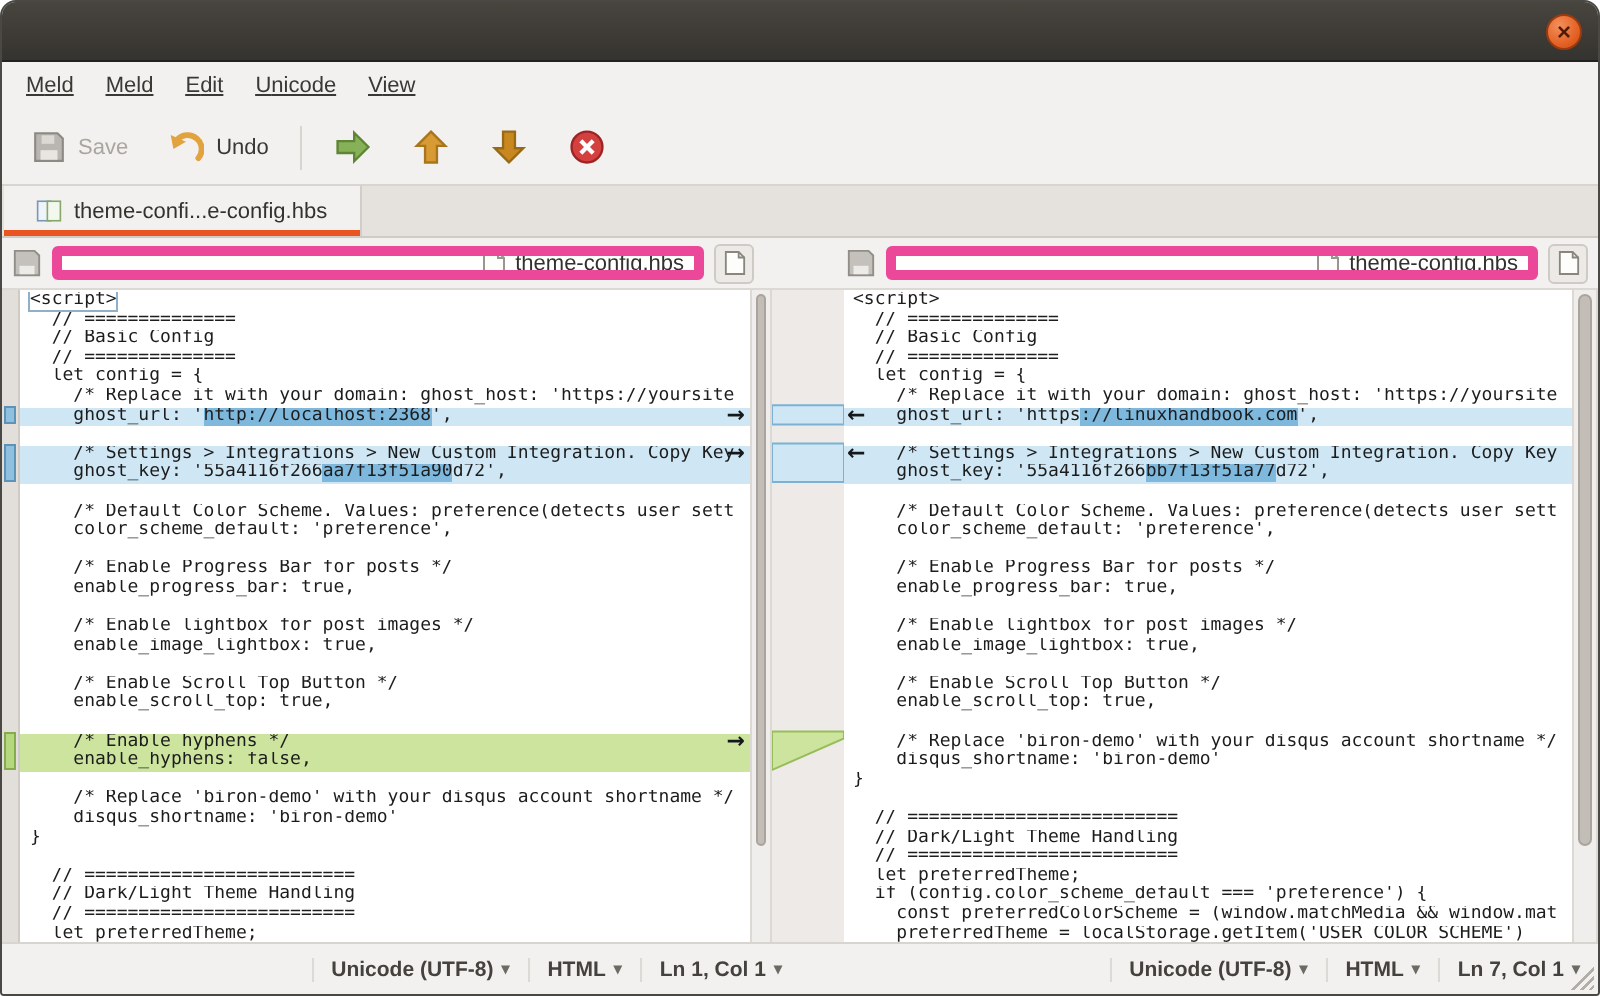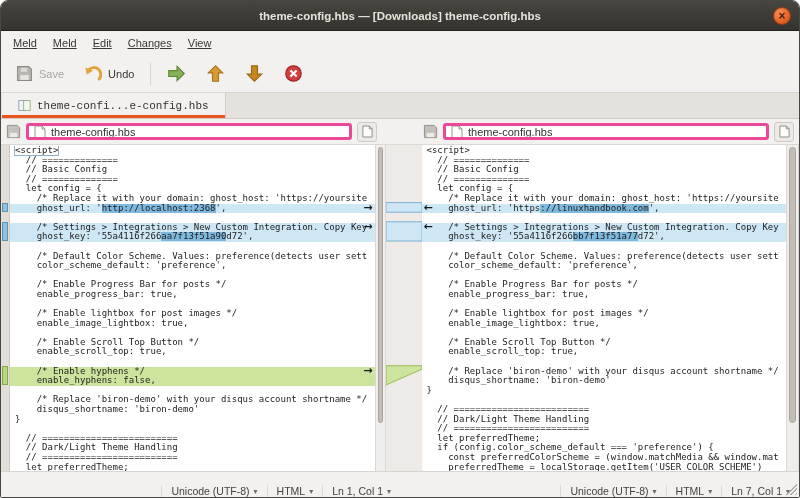--- a/index.html
+++ b/index.html
@@ -51,44 +51,44 @@
     padding: 5px 9px; border-radius: 3px;
     font-size: 11px; color: #3a3834; text-align: right;
   }
   .tb-btn.disabled { color: #a9a5a0; }
   .tb-sep { width: 1px; height: 22px; background: #d8d4cf; margin: 0 5px; }
   
   .tabbar {
     height: 26px; flex: 0 0 26px;
     background: #e5e2de;
     border-bottom: 1px solid #cfcac4;
-    display: flex; align-items: stretch; padding-left: 1px; font-family: Liberation Mono, monospace;
+    display: flex; align-items: stretch; padding-left: 1px;
   }
   .tab {
     display: flex; align-items: center; gap: 6px;
     padding: 0 16px;
     background: #f2f1ef;
     border-right: 1px solid #d2cdc7;
     box-shadow: inset 0 -3px 0 #e95420;
     font-size: 11px; color: #34322e;
   }
   
   .fileheaders {
     height: 26px; flex: 0 0 26px;
     background: #f2f1ef;
     border-bottom: 1px solid #dcd8d3;
     display: flex; align-items: center;
   }
   .fh-half { flex: 1; display: flex; align-items: center; gap: 5px; padding: 0 5px; min-width: 0; }
   .fh-gap { width: 36px; flex: 0 0 36px; }
   .fh-entry {
     flex: 1; height: 17px; min-width: 0;
-    background: #fff; border: 3px solid #ec4899; border-radius: 3px;
+    background: #fff; border: 5px solid #ec4899; border-radius: 3px;
     display: flex; align-items: center; gap: 5px; padding: 0 5px;
-    font-size: 11px; color: #33312e; overflow: hidden; white-space: nowrap;
+    font-size: 11px; color: #33312e; overflow: hidden; white-space: nowrap; justify-content: flex-end;
   }
   .fh-btn {
     width: 20px; height: 20px; border: 1px solid #cfcac4; border-radius: 3px;
     background: #eceae7; display: flex; align-items: center; justify-content: center;
   }
   
   .diff { flex: 1; min-height: 0; display: flex; background: #fff; }
   .overview { width: 9px; flex: 0 0 9px; background: #e2dfdb; border-right: 1px solid #cfcac4; position: relative; }
   .ov-mark { position: absolute; left: 1px; right: 1px; }
   .ov-mark.blue  { background: #8fc0e0; border: 1px solid #5e93b8; }
@@ -117,50 +117,50 @@
     position: relative;
   }
   .vsb-right { width: 13px; flex: 0 0 13px; }
   .vsb .thumb { position: absolute; left: 2px; right: 2px; border-radius: 4px; background: #c2bdb7; border: 1px solid #aaa49d; }
   .gutter { width: 36px; flex: 0 0 36px; background: #edeae7; position: relative; }
   .gutter svg { position: absolute; inset: 0; }
   
   .statusbar {
     height: 26px; flex: 0 0 26px;
     background: #f2f1ef; border-top: 1px solid #d8d4cf;
-    display: flex; align-items: flex-end;
+    display: flex; align-items: center;
     font-size: 10.5px; color: #45423e;
     position: relative;
+    font-weight: bold;
   }
   .sb-half { flex: 1; display: flex; justify-content: flex-end; align-items: center; min-width: 0; }
   .sb-item { display: flex; align-items: center; gap: 4px; padding: 0 9px; height: 100%; border-left: 1px solid #ddd9d4; }
   .chev { font-size: 8px; color: #6d6a64; }
   .grip {
     position: absolute; right: 2px; bottom: 2px; width: 13px; height: 13px;
     background:
       linear-gradient(135deg, transparent 55%, #b3afa8 55%, #b3afa8 62%, transparent 62%,
       transparent 72%, #b3afa8 72%, #b3afa8 79%, transparent 79%,
       transparent 89%, #b3afa8 89%, #b3afa8 96%, transparent 96%);
   }
 </style>
 </head>
 <body>
 
 <div class="window">
 
   <div class="titlebar">
-    <span class="title">theme-config.hbs — [Downloads] theme-config.hbs</span>
     <span class="close-btn">×</span>
   </div>
 
   <div class="menubar">
     <span class="menu-item">Meld</span>
     <span class="menu-item">Meld</span>
     <span class="menu-item">Edit</span>
-    <span class="menu-item">Changes</span>
+    <span class="menu-item">Unicode</span>
     <span class="menu-item">View</span>
   </div>
 
   <div class="toolbar">
     <div class="tb-btn disabled">
       <svg width="17" height="17" viewBox="0 0 16 16">
         <path d="M1.5 1.5h10.5l2.5 2.5v10.5h-13z" fill="#b9b5b0" stroke="#8d8984"></path>
         <rect x="4" y="9.5" width="8" height="4.5" fill="#e9e6e2"></rect>
         <rect x="4.5" y="2.5" width="6" height="4" fill="#dcd9d5"></rect>
       </svg>

